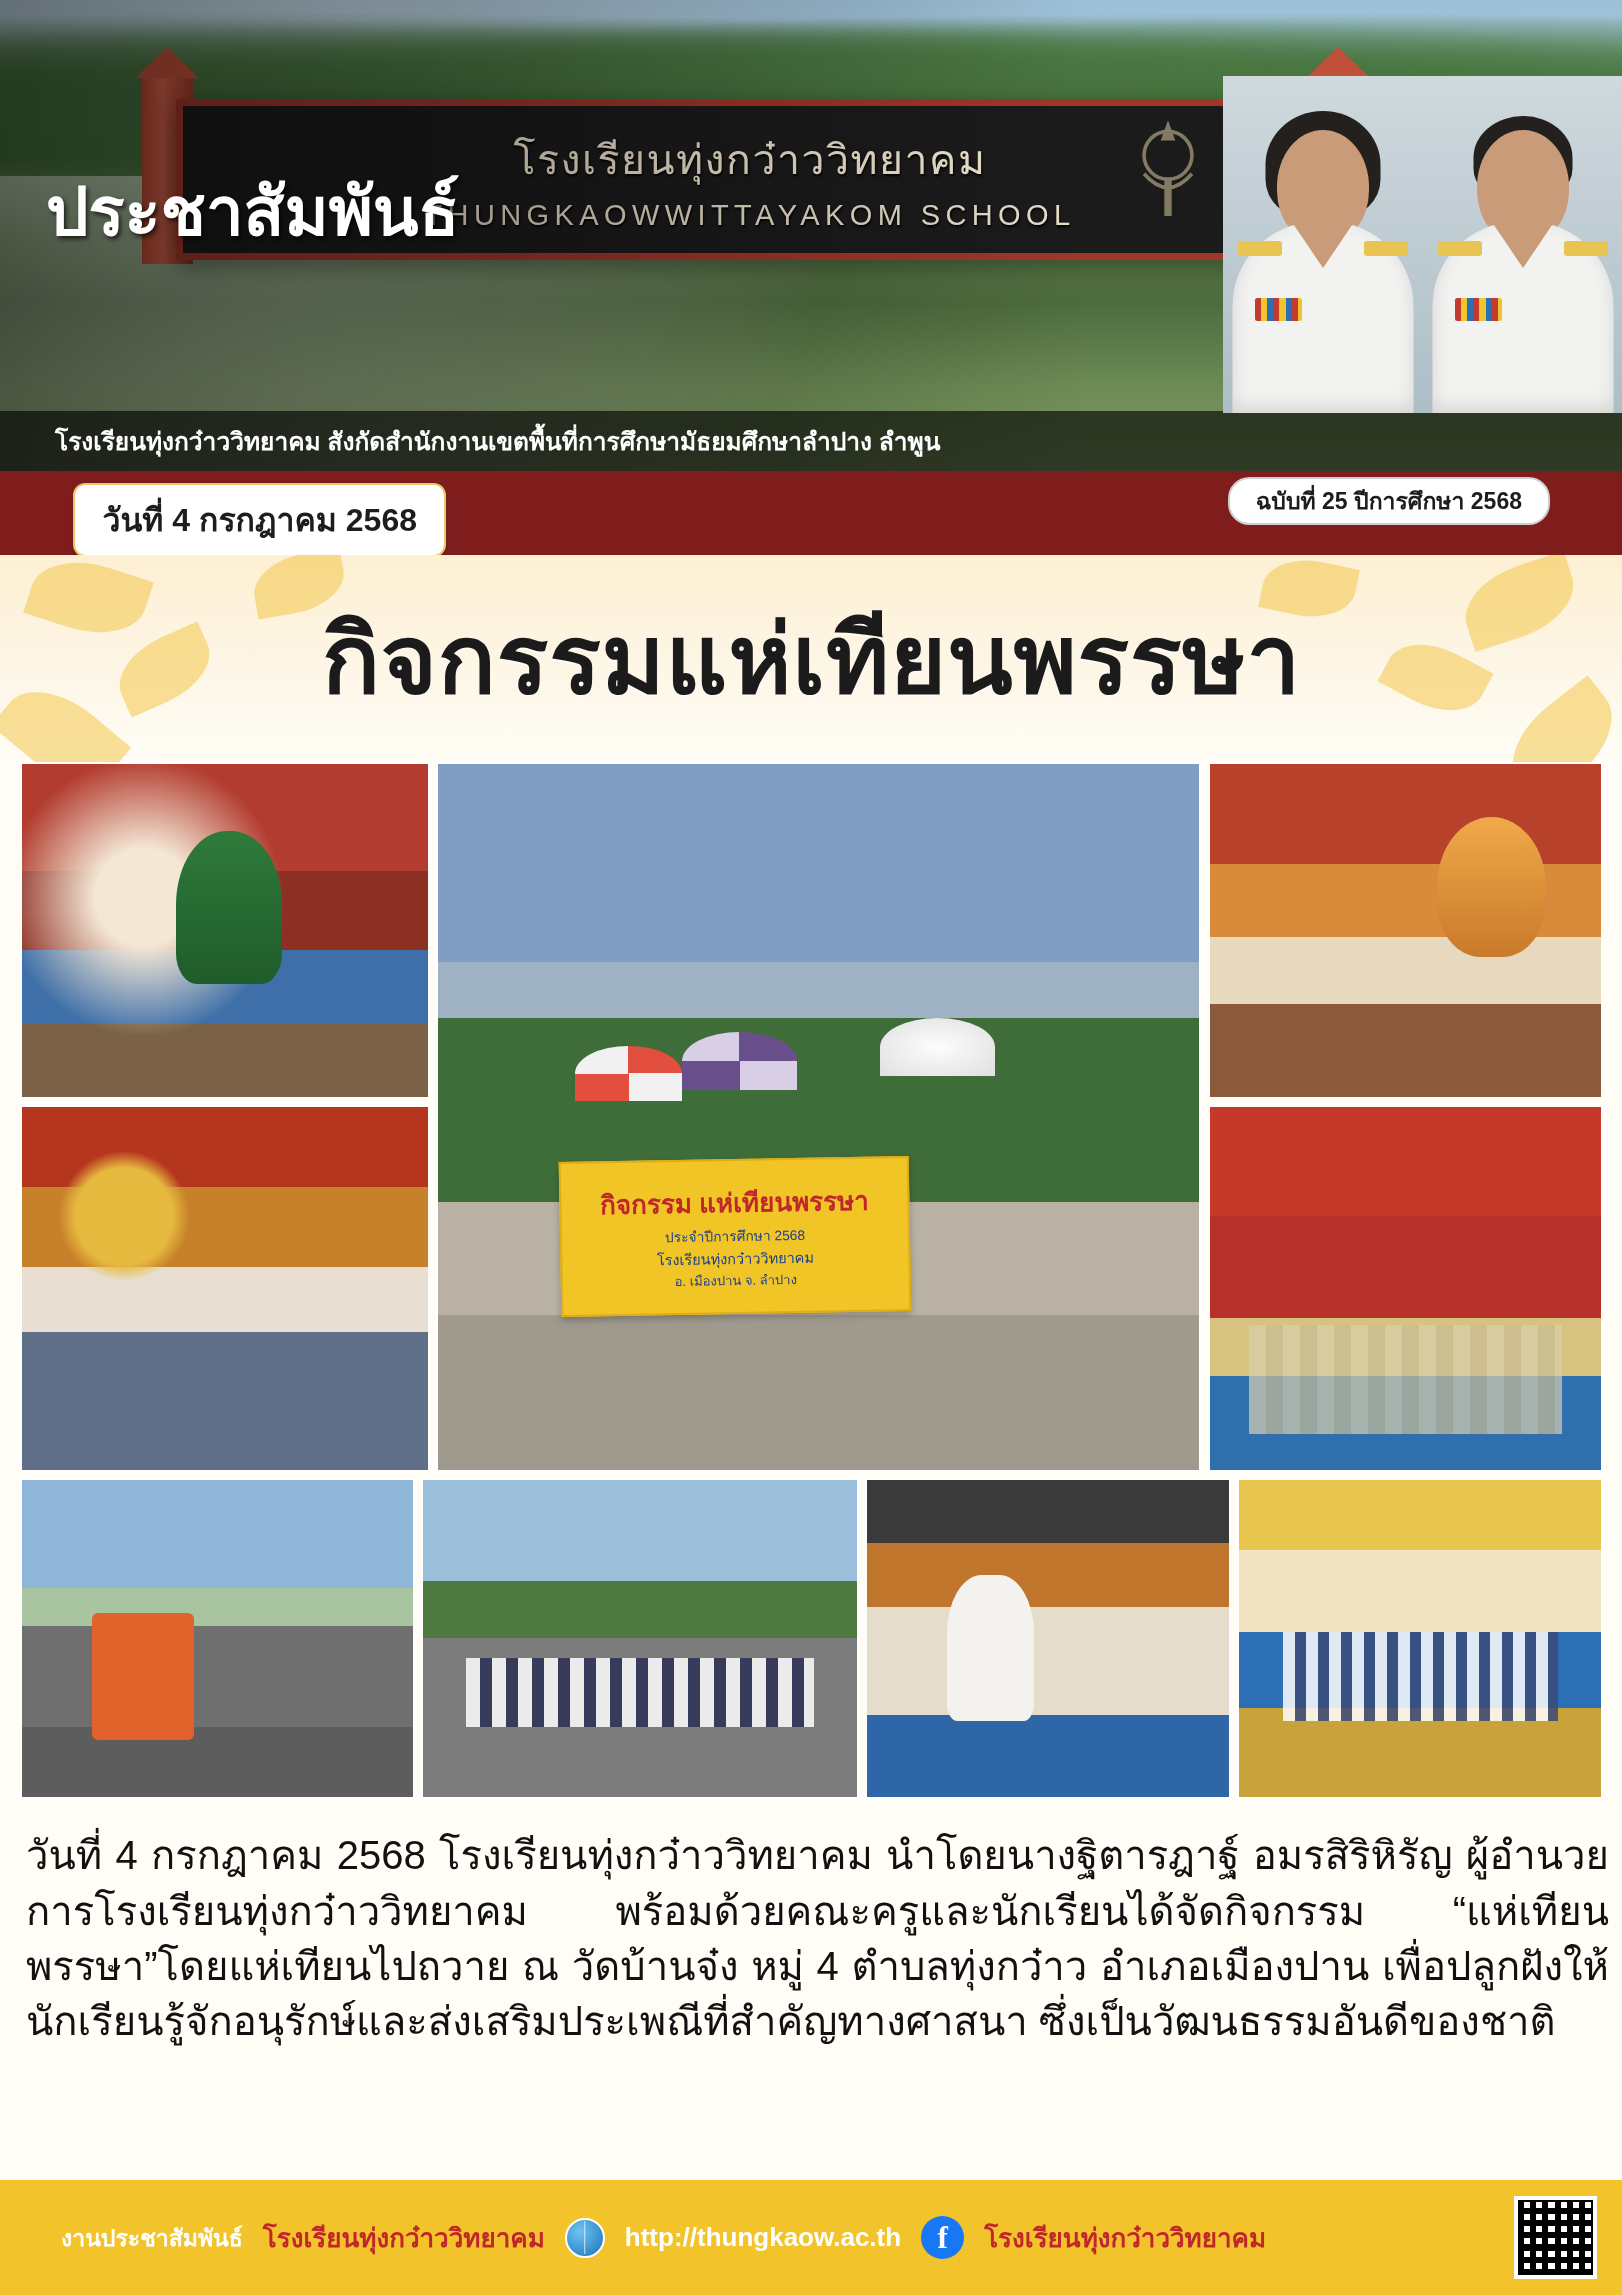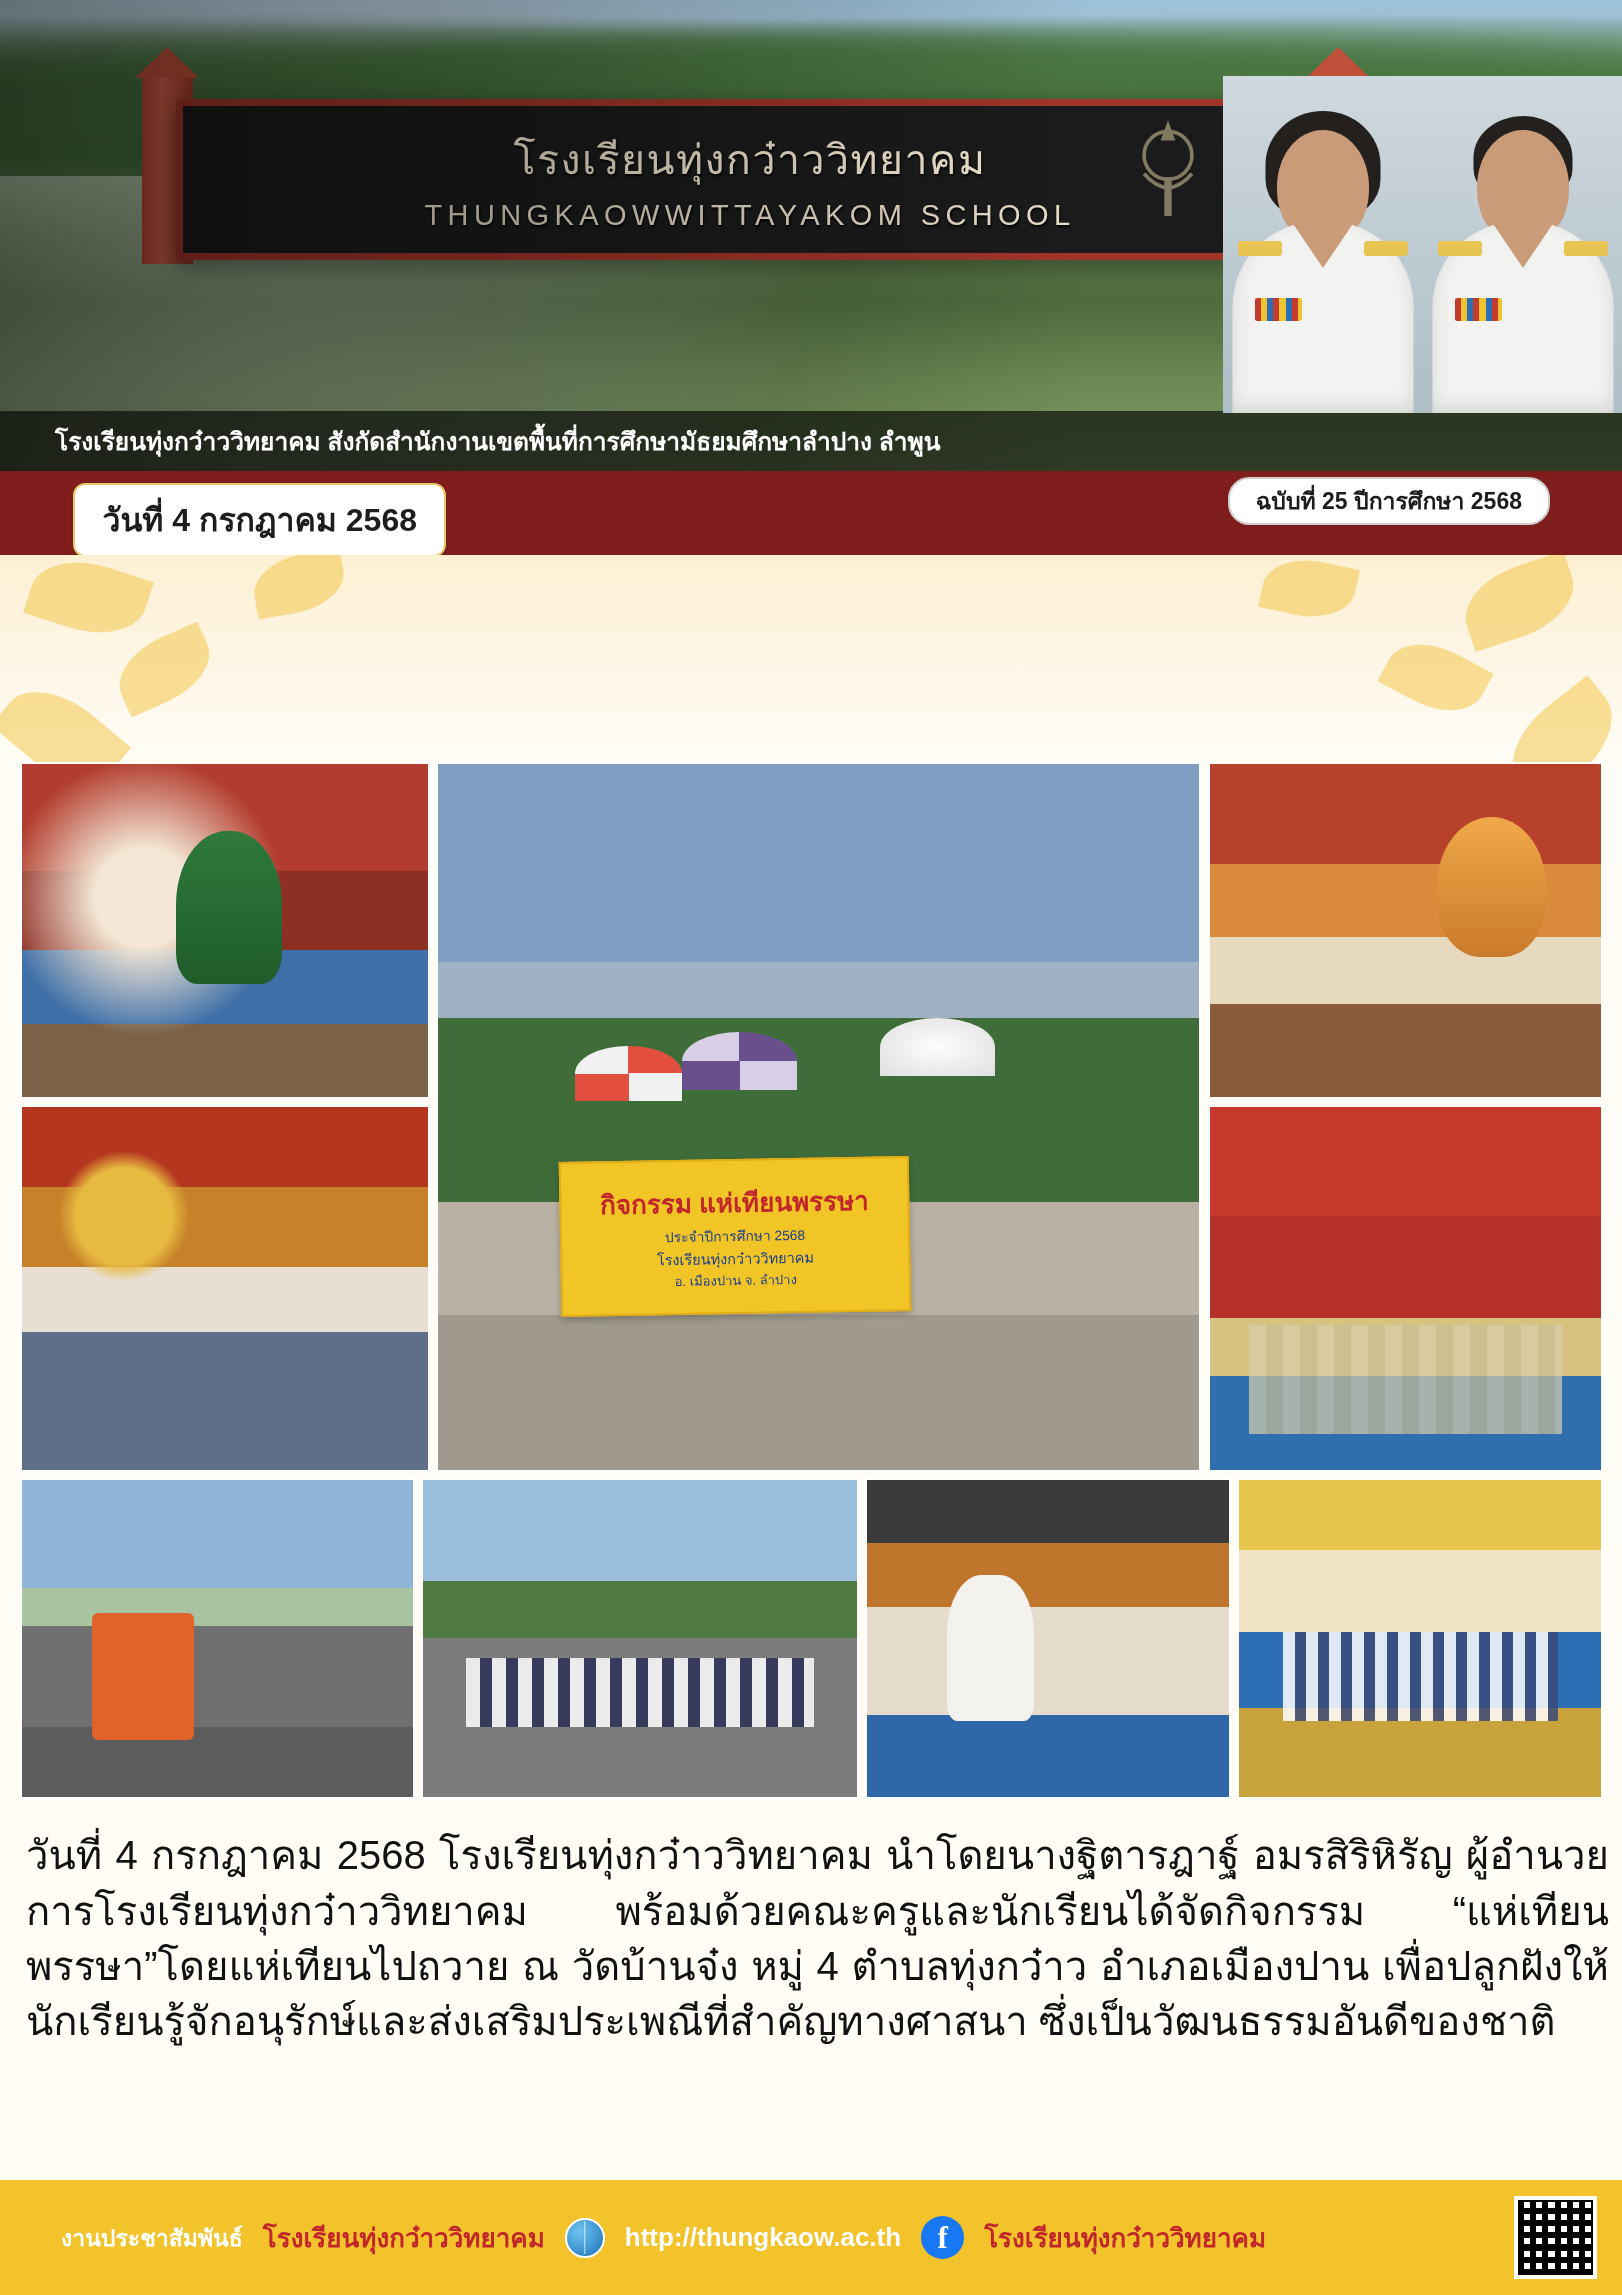--- a/index.html
+++ b/index.html
@@ -354,20 +354,21 @@
     <div class="pillar p2"></div>
 
     <div class="school-wall">
       <div class="th">โรงเรียนทุ่งกว๋าววิทยาคม</div>
       <div class="en">THUNGKAOWWITTAYAKOM  SCHOOL</div>
     </div>
 
     <div class="header-overlay-left"></div>
 
     <div class="header-title-wrap">
+      <div class="header-title-2">ประชาสัมพันธ์</div>
     </div>
 
     <div class="emblem">
       <svg viewBox="0 0 100 125" width="92" height="115" aria-hidden="true">
         <circle cx="50" cy="46" r="26" fill="none" stroke="#e9d9a8" stroke-width="4"></circle>
         <path d="M50 8 L58 30 L42 30 Z" fill="#e9d9a8"></path>
         <rect x="46" y="70" width="8" height="42" fill="#e9d9a8"></rect>
         <path d="M24 66 Q50 96 76 66" fill="none" stroke="#e9d9a8" stroke-width="4"></path>
       </svg>
     </div>
@@ -407,20 +408,21 @@
 
   <div class="headline-band">
     <div class="leaf" style="left:31px;  top:7.7px;  width:115px; height:69px;  transform:rotate(18deg);"></div>
     <div class="leaf" style="left:115px; top:84px; width:99px; height:61px;  transform:rotate(-24deg);"></div>
     <div class="leaf" style="left:0px;   top:145px; width:122px; height:73px;  transform:rotate(40deg);"></div>
     <div class="leaf" style="left:253px; top:0px;   width:92px; height:57px;  transform:rotate(-10deg);"></div>
     <div class="leaf" style="right:46px; top:12.2px;  width:115px; height:69px;  transform:rotate(-18deg);"></div>
     <div class="leaf" style="right:138px;top:92px; width:99px; height:61px;  transform:rotate(28deg);"></div>
     <div class="leaf" style="right:0px;  top:150px; width:122px; height:73px;  transform:rotate(-38deg);"></div>
     <div class="leaf" style="right:268px;top:4.6px;   width:92px; height:57px;  transform:rotate(12deg);"></div>
+    <div class="headline">กิจกรรมแห่เทียนพรรษา</div>
   </div>
 
   <div class="gallery">
 
     <div class="row-a">
 
       <div class="col-left">
         <div class="photo ph1"></div>
         <div class="photo ph2"></div>
       </div>

